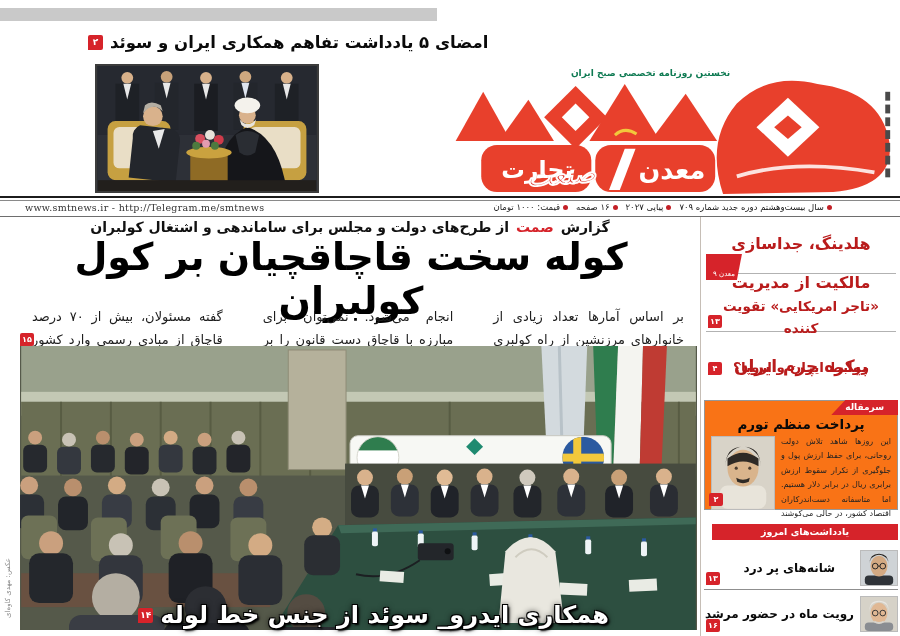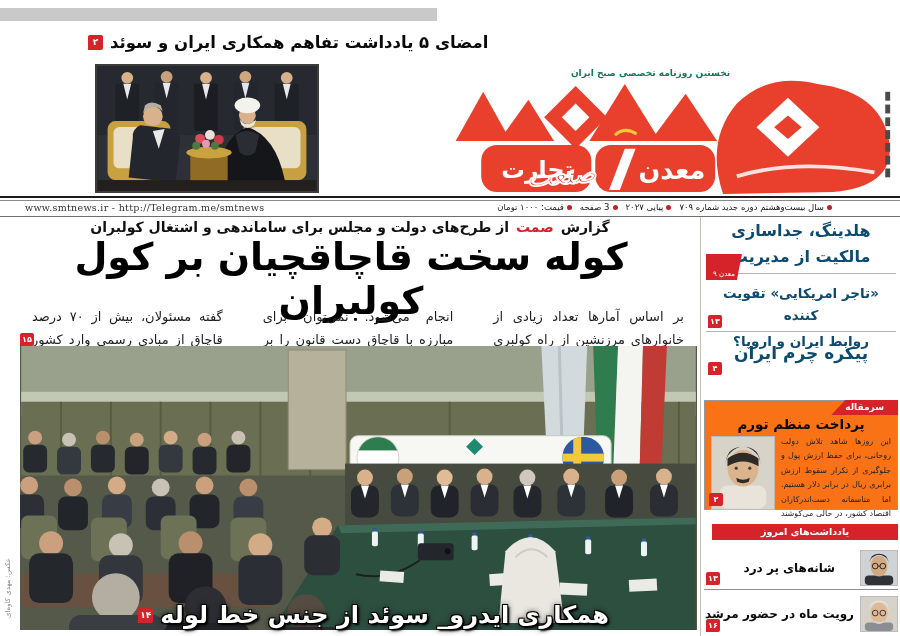--- a/index.html
+++ b/index.html
@@ -48,21 +48,21 @@
   .main-photo svg{display:block;width:100%;height:100%;}
   .photo-caption{position:absolute;bottom:1px;right:88px;direction:rtl;display:flex;align-items:center;gap:7px;}
   .photo-caption .cap{font-size:24px;font-weight:900;color:#fff;white-space:nowrap;letter-spacing:-.5px;
     text-shadow:2px 2px 2px #000,-1px -1px 0 #000,1px -1px 0 #000,-1px 1px 0 #000,1px 1px 0 #000,0 0 6px #000;}
   .photo-credit{position:absolute;left:-25px;top:584px;width:66px;font-size:7px;color:#8a8a8a;transform:rotate(-90deg);direction:rtl;text-align:center;}
 
   
   .sb-divider{position:absolute;left:700px;top:217px;height:419px;border-left:1px solid #c6beb6;}
   .sidebar{position:absolute;left:702px;top:216px;width:196px;height:420px;direction:rtl;}
   .sb-item{position:absolute;left:4px;right:2px;text-align:center;}
-  .sb-title{font-weight:900;color:#0c4a6e;margin:1px;}
+  .sb-title{font-weight:900;color:#b91c1c;margin:14px;}
   .sb1{top:2px;height:56px;border-bottom:1px solid #b2b2b2;}
   .sb1 .sb-title{font-size:16px;line-height:1.55;}
   .sb1 .ribbon{position:absolute;left:0;bottom:-7px;background:#d6232a;color:#fff;font-size:7px;padding:16px 7px 2px;clip-path:polygon(0 0,100% 0,86% 100%,0 100%);}
   .sb2{top:62px;height:54px;border-bottom:1px solid #b2b2b2;}
   .sb2 .sb-title{font-size:13.5px;line-height:1.6;padding-top:4px;}
   .sb2 .pg{position:absolute;left:2px;bottom:3px;}
   .sb3{top:122px;height:60px;}
   .sb3 .sb-title{font-size:17px;line-height:1.5;padding-top:2px;}
   .sb3 .pg{position:absolute;left:2px;top:24px;}
   .ed-box{position:absolute;left:2px;right:0;top:184px;height:110px;border:1px solid #979797;background:#f97316;}
@@ -200,21 +200,21 @@
       <span class="seg">
           <span class="dot"></span>
           <span>سال بیست‌وهشتم دوره جدید شماره ۷۰۹</span>
         </span>
       <span class="seg">
           <span class="dot"></span>
           <span>پیاپی ۲۰۲۷</span>
         </span>
       <span class="seg">
           <span class="dot"></span>
-          <span>3 صفحه</span>
+          <span>۱۶ صفحه</span>
         </span>
       <span class="seg">
           <span class="dot"></span>
           <span>قیمت: ۱۰۰۰ تومان</span>
         </span>
     </div>
   </div>
   <div class="rule-mid"></div>
 
   <div class="kicker">

